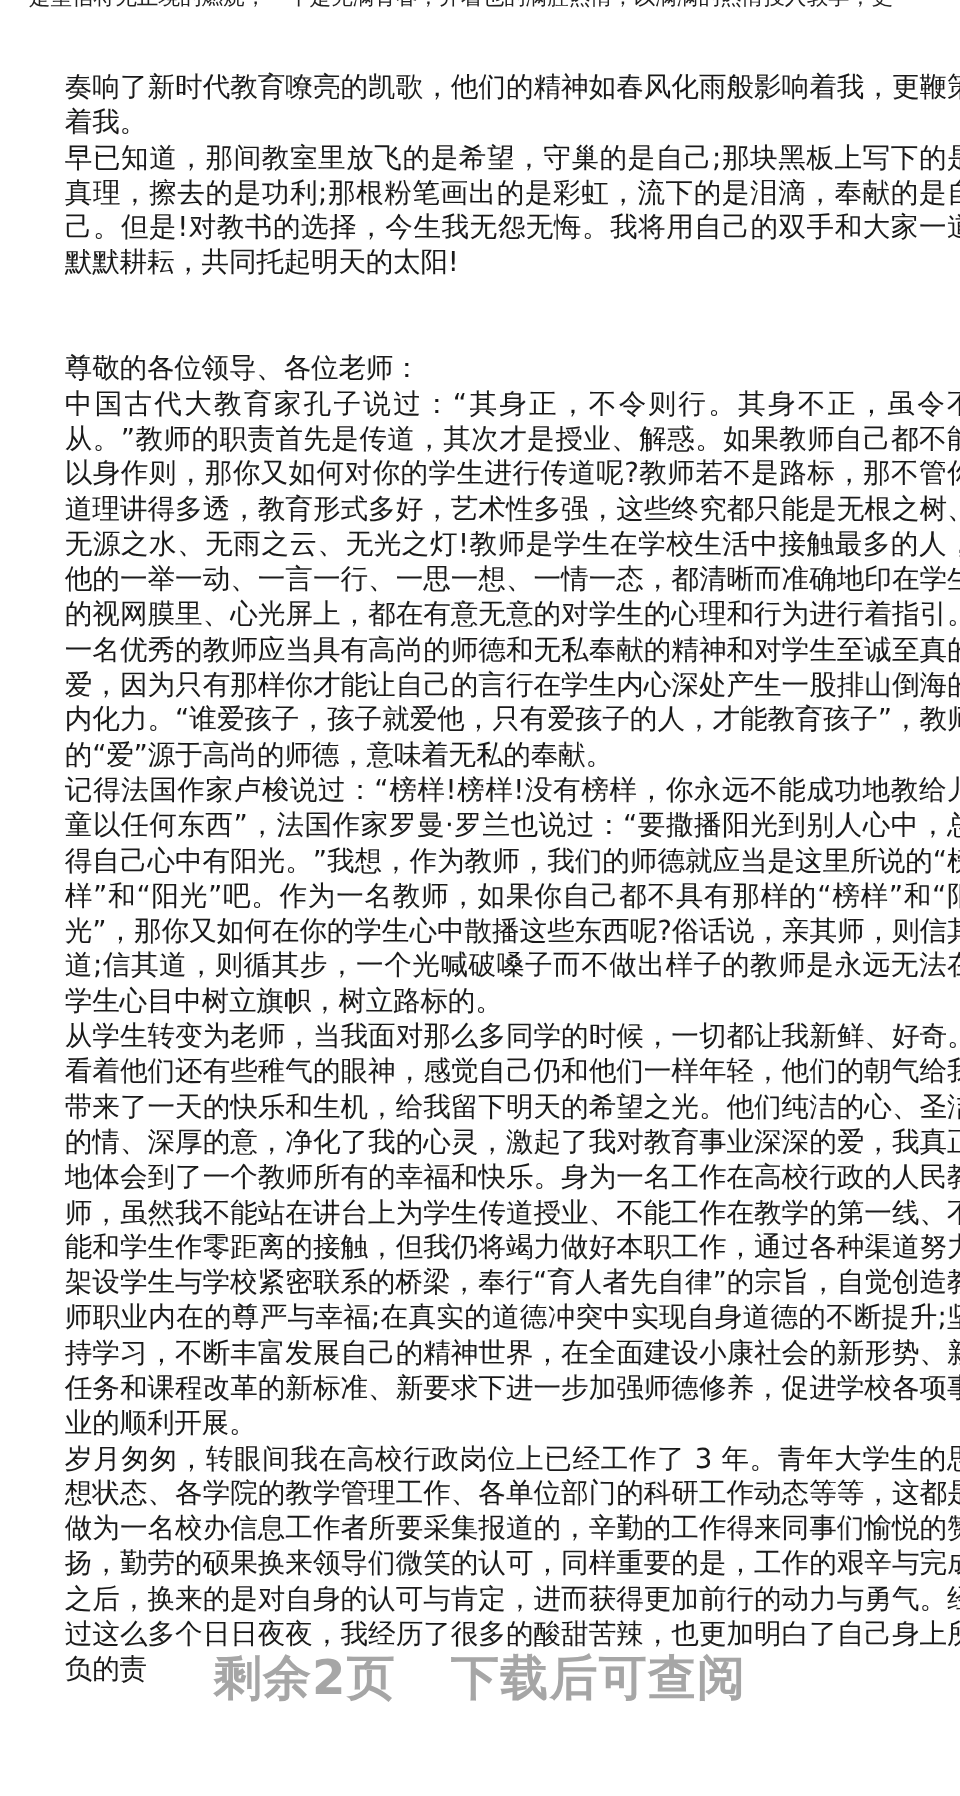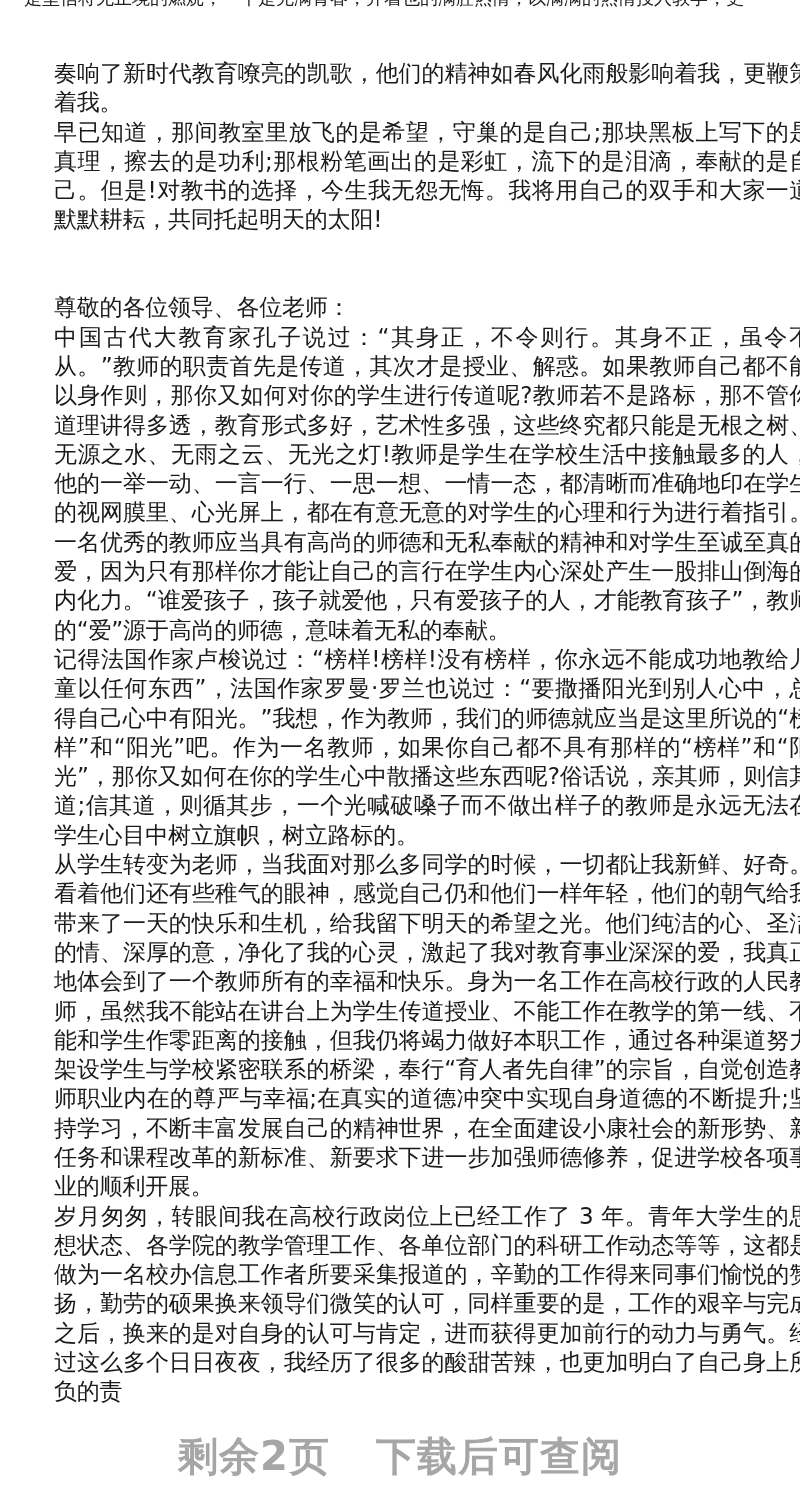--- a/index.html
+++ b/index.html
@@ -6,21 +6,21 @@
   body { width:800px; height:1497px; position:relative; overflow:hidden;
          font-family:"DejaVu Sans","Liberation Sans",sans-serif; color:#1a1a1a; }
   .cutoff { position:absolute; top:-12px; left:24px; width:760px; height:20px;
             font-size:18px; line-height:20px; white-space:nowrap; overflow:hidden; color:#222; }
   .page { position:absolute; top:59px; left:34px; width:758px;
           font-size:23px; line-height:29.3px; letter-spacing:-0.2px;margin-left:20px; }
   .page p { margin:0; text-align:justify; text-align-last:left; word-break:break-all; }
   .gap { height:58.6px; }
   .watermark { position:absolute; color:rgba(180,180,180,0.18); font-size:44px;
                transform:rotate(-55deg); pointer-events:none; white-space:nowrap; }
-  .remaining { position:absolute; top:1429px; left:0; width:800px; text-align:center;
+  .remaining { position:absolute; top:1371px; left:0; width:800px; text-align:center;
                font-family:"DejaVu Sans","Liberation Sans",sans-serif; font-weight:bold;
                font-size:40px; color:#a6a6a6; letter-spacing:1px; }
   .remaining span { display:inline-block; }
   .remaining .sep { width:46px; }
 </style>
 </head>
 <body>
 
 <div class="cutoff">是坚信将无止境的燃烧，一个是充满青春，并着也的满腔热情，以满满的热情投入教学，更</div>
 

